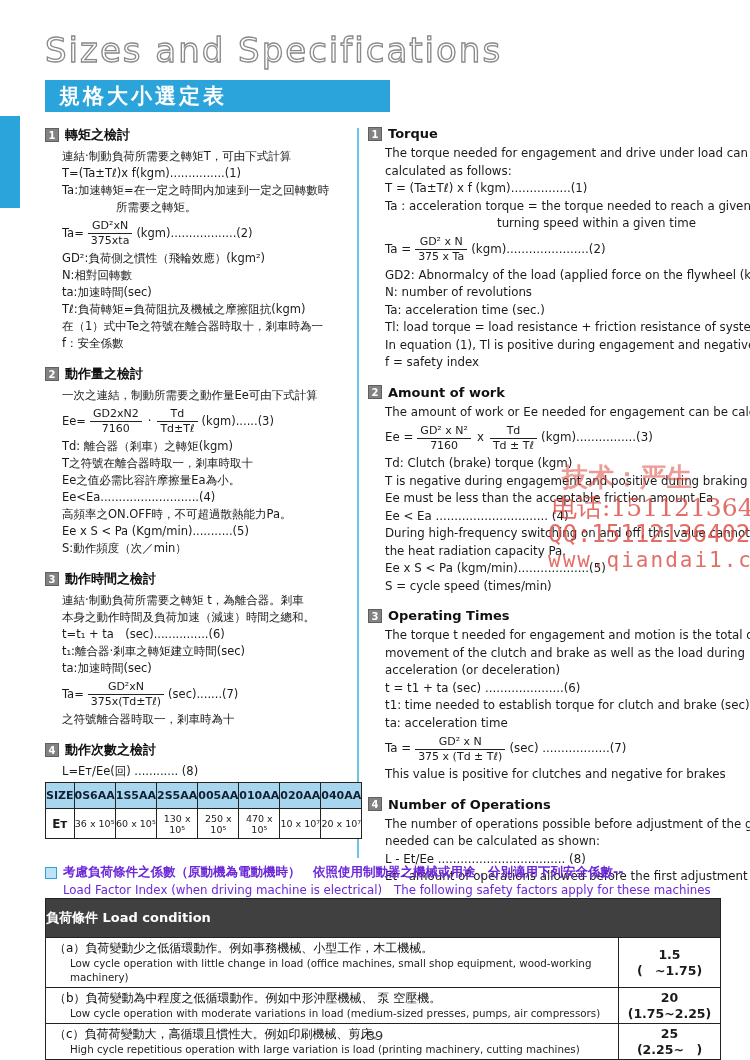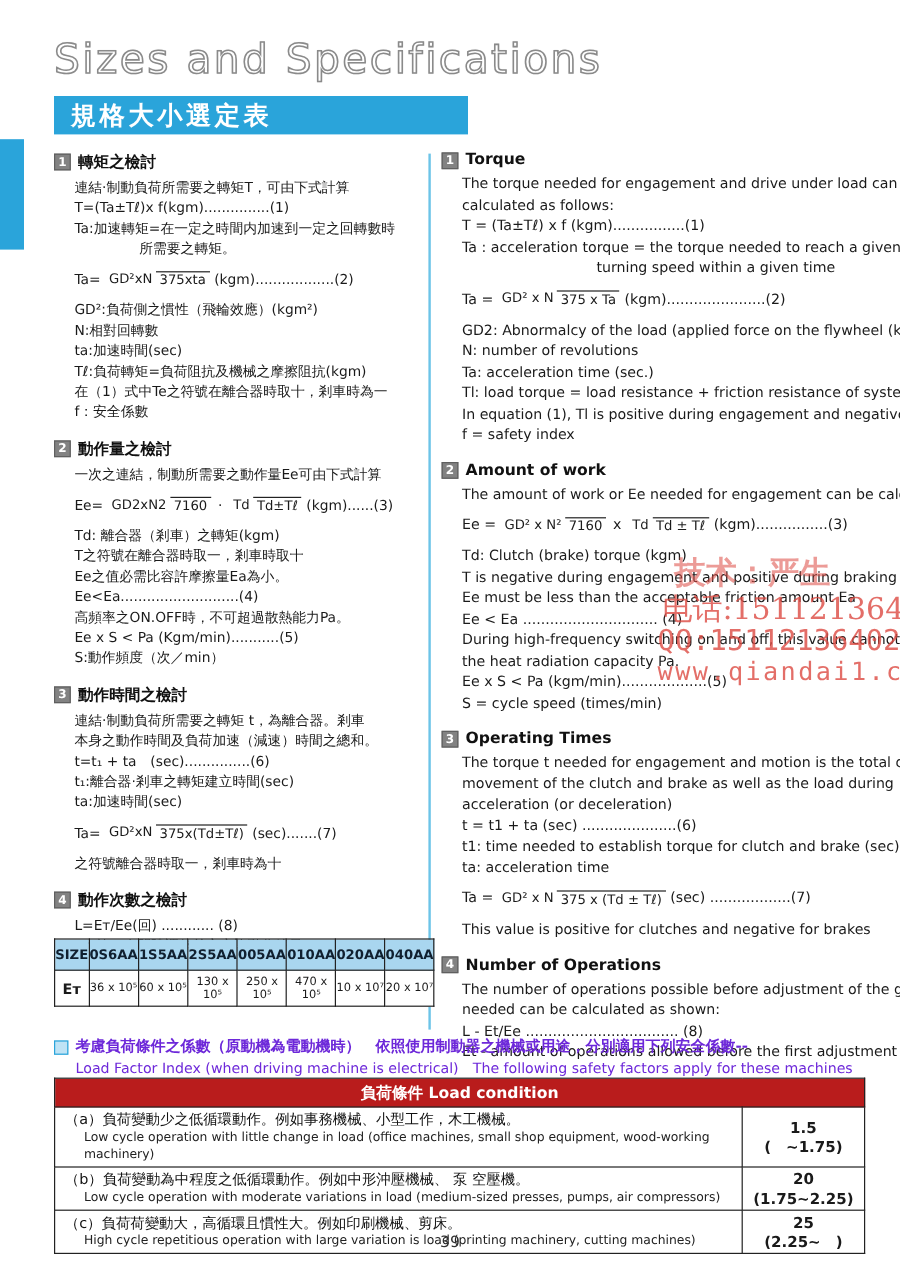--- a/index.html
+++ b/index.html
@@ -51,21 +51,21 @@
   }
   .sec-title { font-size:13px; font-weight:bold; color:#111; }
 
   .sec-body { padding-left:17px; }
   .ln { font-size:11.5px; line-height:17px; white-space:nowrap; }
   .col-right .ln { line-height:17.5px; font-size:11.8px; }
   .indent1 { padding-left:54px; }
   .indent2 { padding-left:112px; }
 
   .formula { display:flex; align-items:center; gap:4px; height:34px; }
-  .frac { display:inline-flex; flex-direction:row; text-align:center; vertical-align:middle; }
+  .frac { display:inline-flex; flex-direction:column; text-align:center; vertical-align:middle; }
   .frac .num { display:block; padding:0 3px; font-size:11px; line-height:14px; }
   .frac .den { display:block; padding:0 3px; font-size:11px; line-height:14px; border-top:1px solid #222; }
   .frac-op { padding:0 2px; }
 
   
   .size-table {
     position:absolute; left:45px; top:782px; width:301px;
     border-collapse:collapse;
   }
   .size-table th, .size-table td {
@@ -85,22 +85,22 @@
     background:#bfe3f5; border:1.5px solid #2aa4da;
   }
   .footer-note .en-line { font-size:11.8px; padding-left:18px; margin-top:2px; }
 
   
   .load-table {
     position:absolute; left:45px; top:898px; width:676px;
     border-collapse:collapse;
   }
   .load-table th {
-    background:#b91c1c; color:#ffffff; font-size:13px; font-weight:bold;
-    height:24px; border:1.5px solid #222; text-align:center;
+    background:#404040; color:#ffffff; font-size:13px; font-weight:bold;
+    height:39px; border:1.5px solid #222; text-align:left;
   }
   .load-table td { border:1.5px solid #222; vertical-align:middle; background:#fff; }
   .load-cell { padding:2px 6px 3px 8px; }
   .load-zh { font-size:12px; color:#111; line-height:16px; }
   .load-en { font-size:10.3px; color:#222; line-height:14px; padding-left:16px; }
   .load-val { width:102px; text-align:center; font-size:12.5px; font-weight:600; line-height:16px; }
 
   .page-number {
     position:absolute; left:0; top:1028px; width:750px;
     text-align:center; font-size:13px; color:#333;

